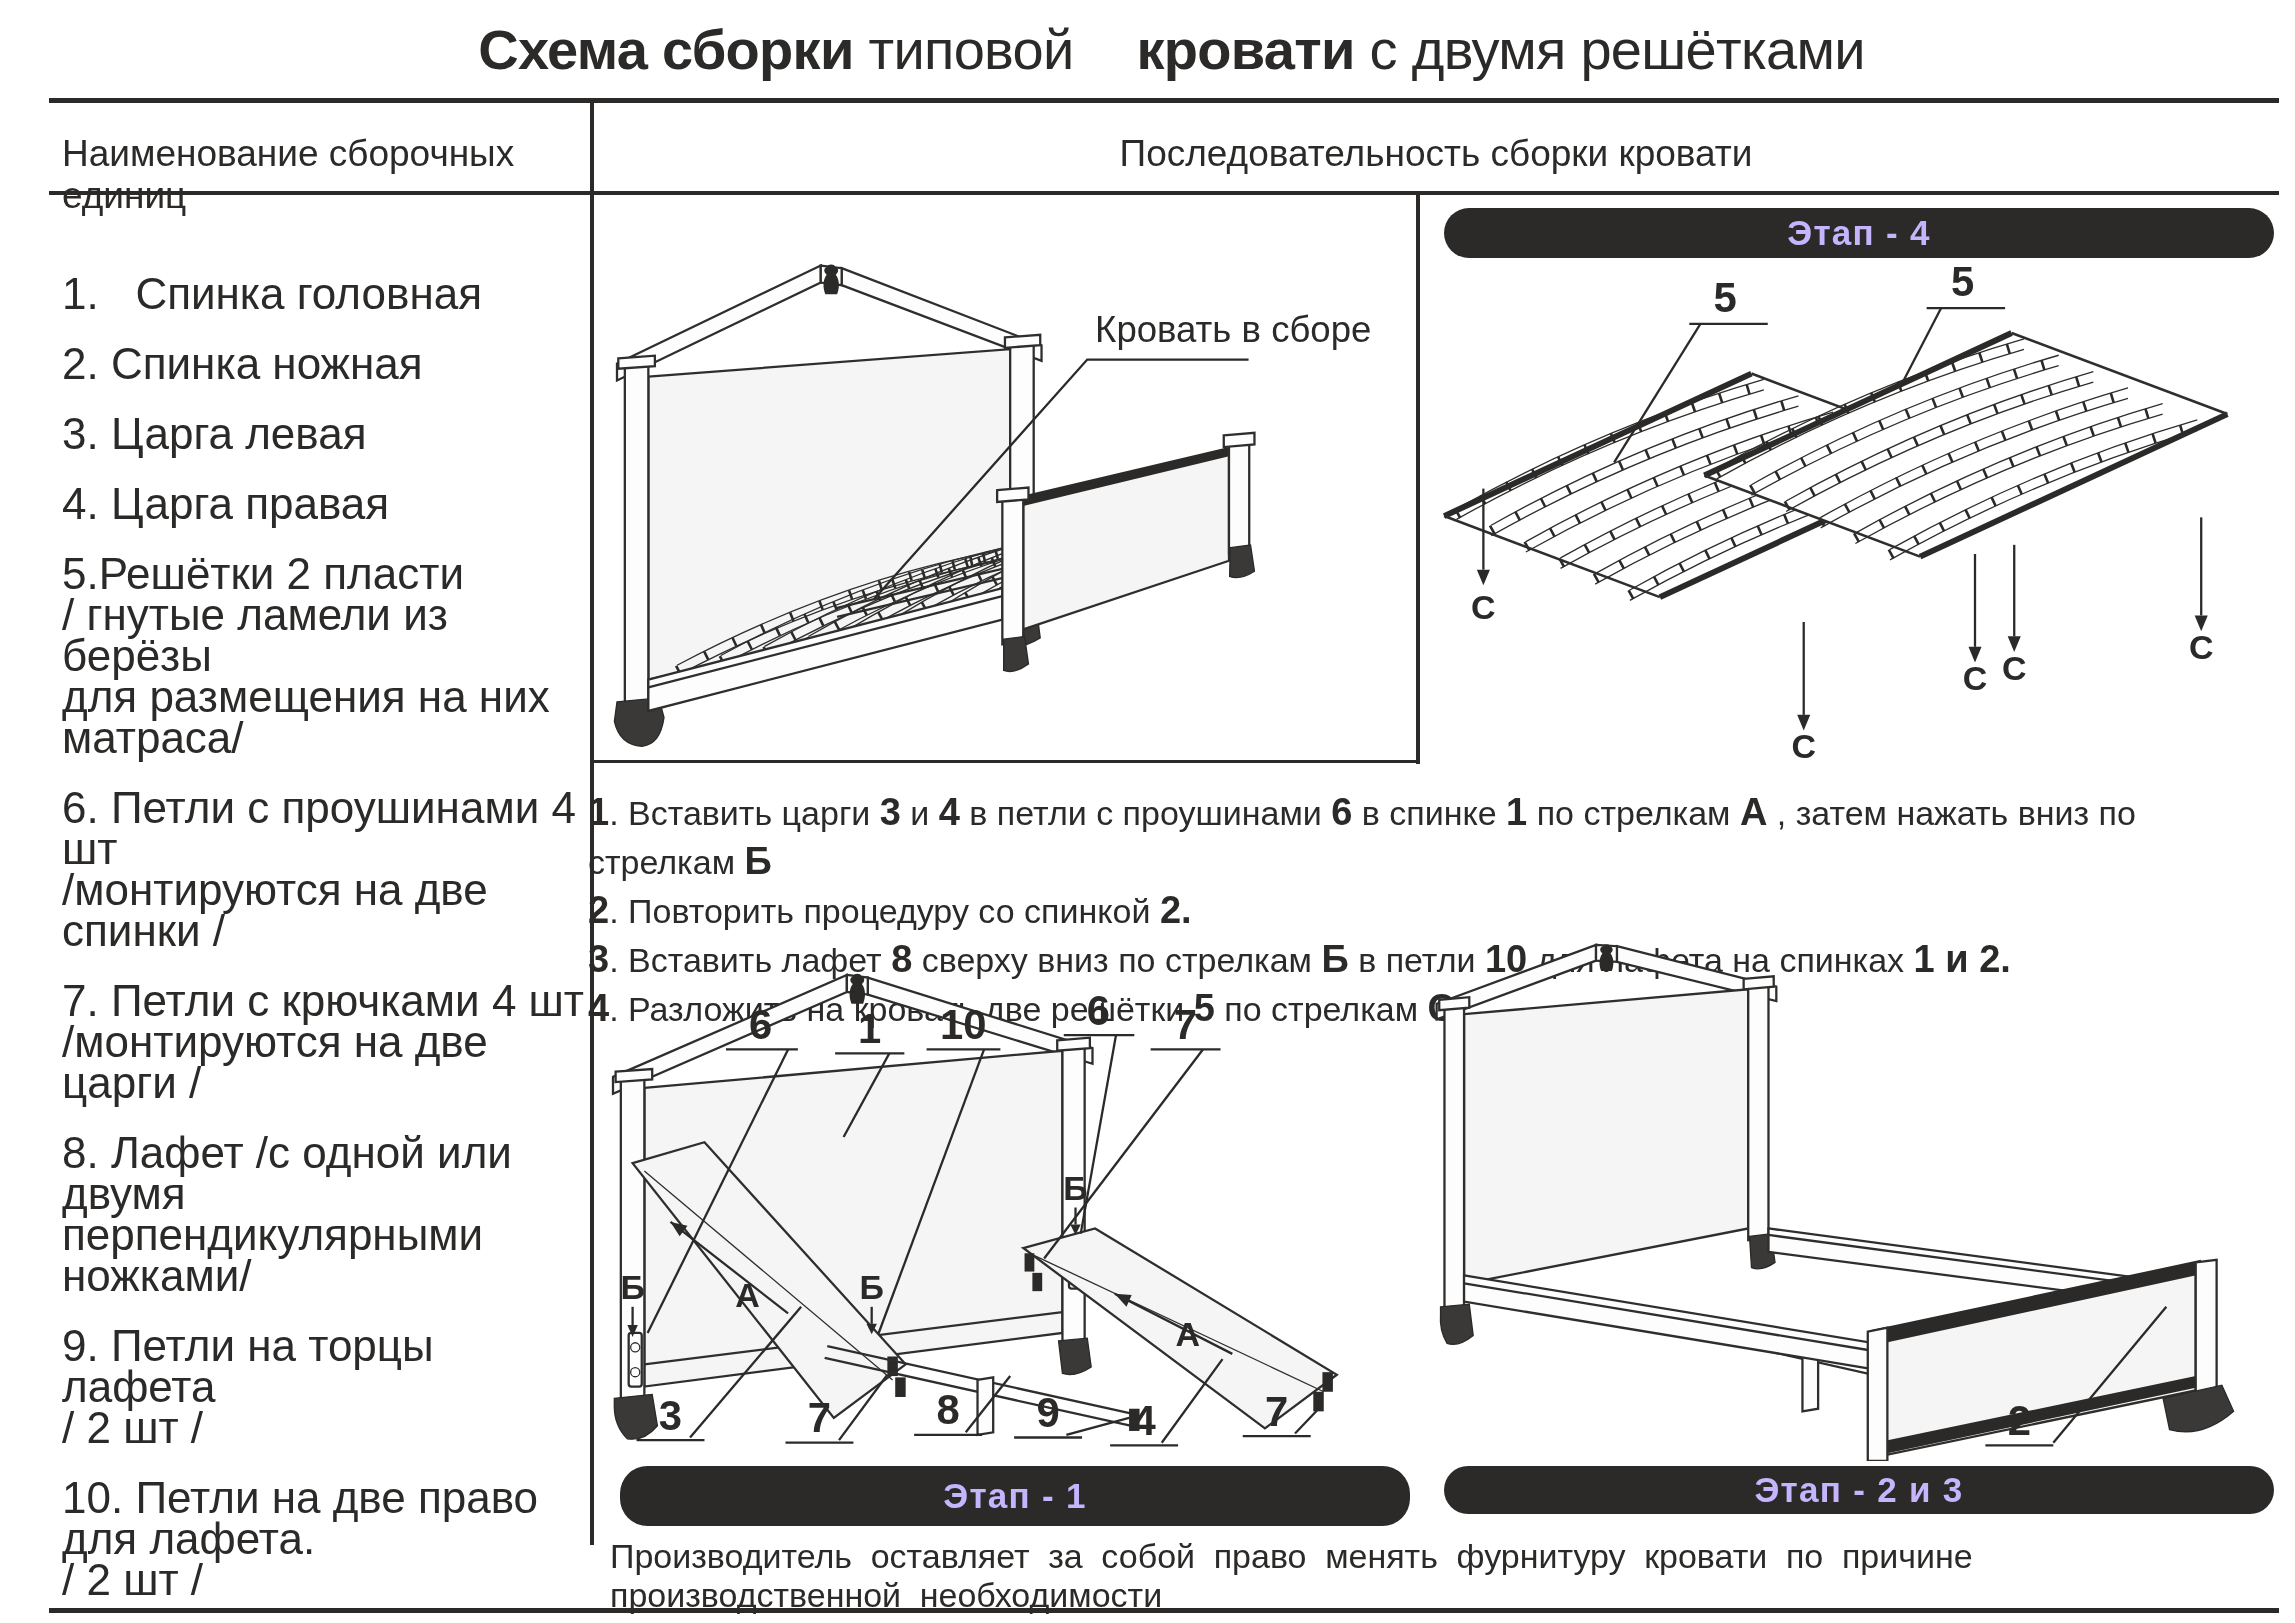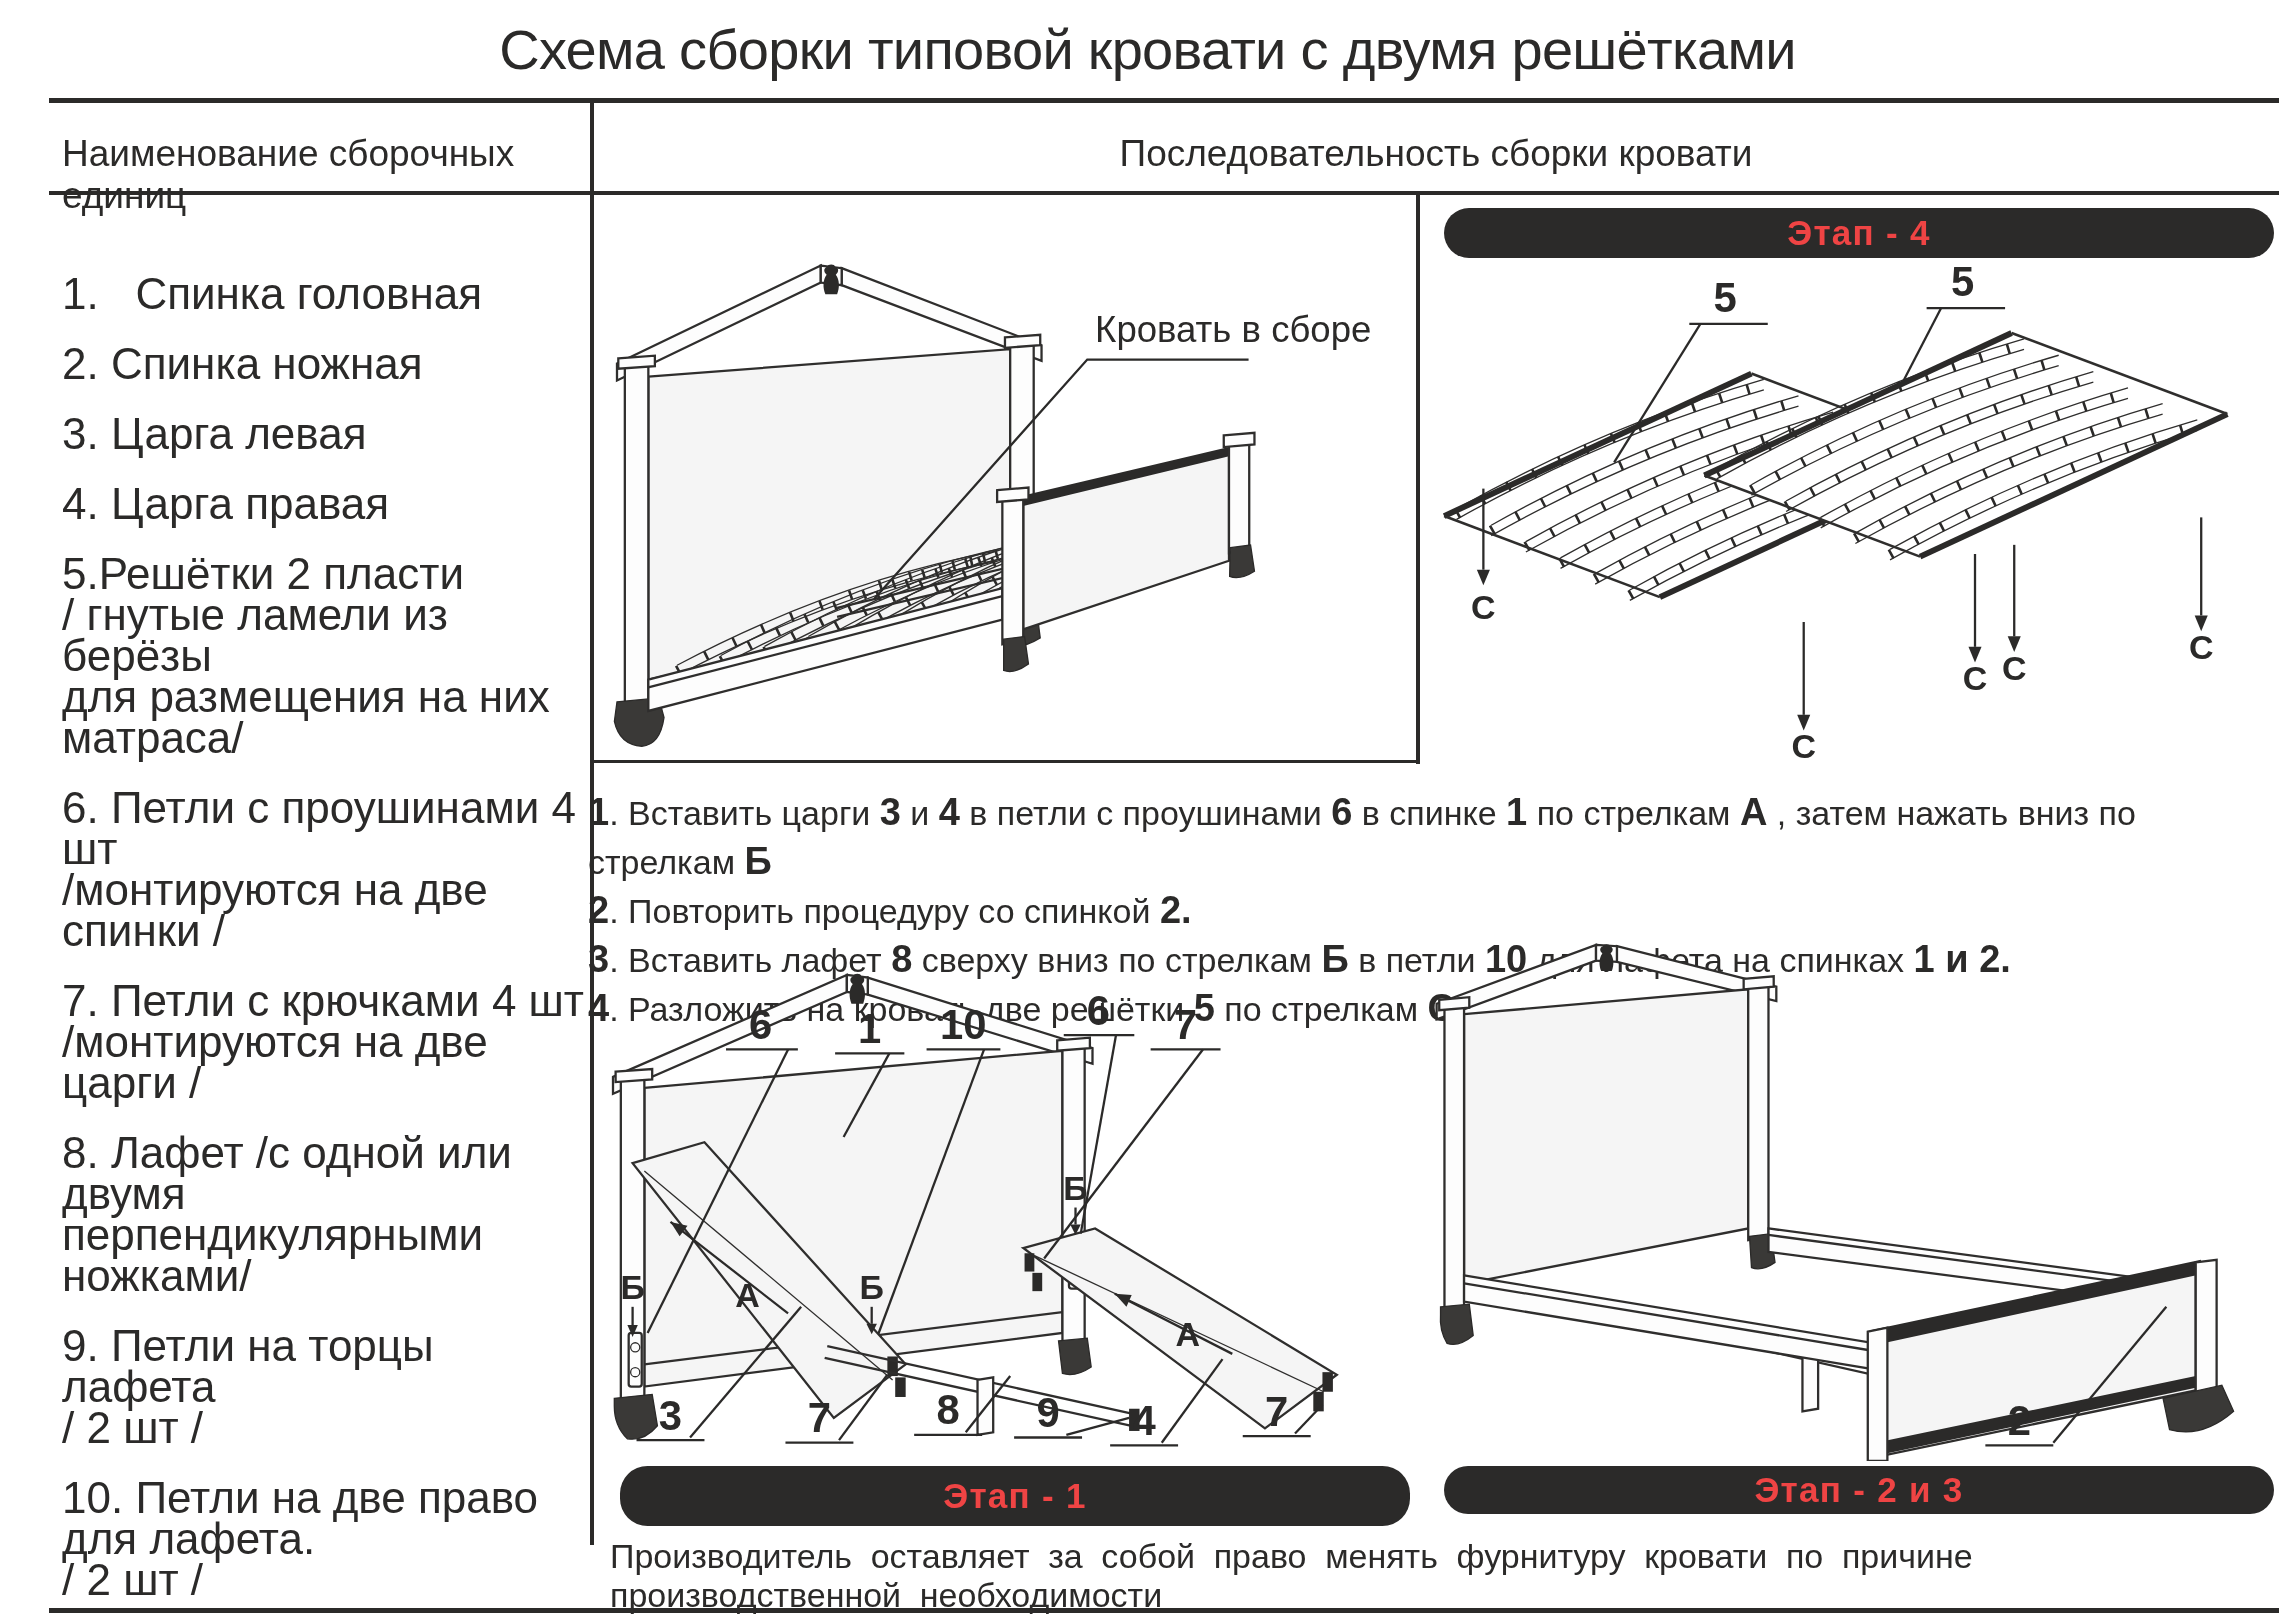--- a/index.html
+++ b/index.html
@@ -2,34 +2,34 @@
 <html style="font-size:10.5px"><head>
 <meta charset="utf-8">
 <style>
   html,body{margin:0;padding:0;background:#e8e8e8;}
   #page{position:relative;width:2295px;height:1624px;background:#ffffff;overflow:hidden;
         font-family:"Liberation Sans",sans-serif;color:#2b2a29;}
   .rule{position:absolute;background:#2b2a29;}
   
   #title{position:absolute;left:0;top:17px;width:100%;text-align:center;
          font-size:56px;letter-spacing:-0.7px;white-space:nowrap;}
-  #title .bold{font-weight:normal;}
+  #title .bold{font-weight:bold;margin-left:48px;}
   
   .colhead{position:absolute;top:133px;font-size:37px;letter-spacing:0;}
   #lefthead{left:62px;width:523px;}
   #righthead{left:592px;width:1688px;text-align:center;}
   
   #parts{position:absolute;left:62px;top:273px;width:529px;font-size:44px;line-height:41px;}
   .part{margin-bottom:29px;}
   .part .note{display:block;white-space:pre-line;}
   
   #instr{position:absolute;left:588px;top:788px;width:1680px;font-size:34px;line-height:48px;}
   #instr b{font-size:38px;}
   
-  .banner{position:absolute;background:#2b2a29;border-radius:27.5px;color:#ef4444;
+  .banner{position:absolute;background:#2b2a29;border-radius:27.5px;color:#c4b5fd;
           display:flex;align-items:center;justify-content:center;
           font-size:35px;font-weight:bold;letter-spacing:1.3px;}
   
   #footer{position:absolute;left:610px;top:1537px;width:1667px;font-size:34px;word-spacing:9.2px;}
   
   .fig{position:absolute;}
   svg{display:block;}
   .ln{stroke:#2f2e2d;stroke-width:3.5;fill:none;}
   .ln2{stroke:#2f2e2d;stroke-width:2;fill:none;}
   .panel{fill:#f5f5f5;stroke:#2f2e2d;stroke-width:3.5;}

